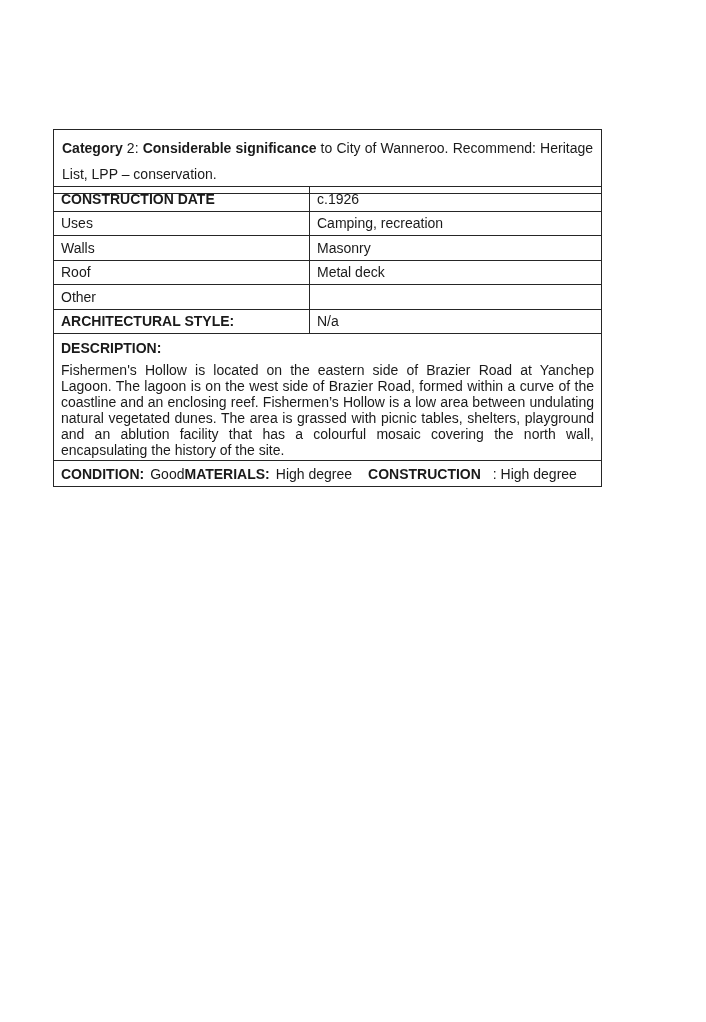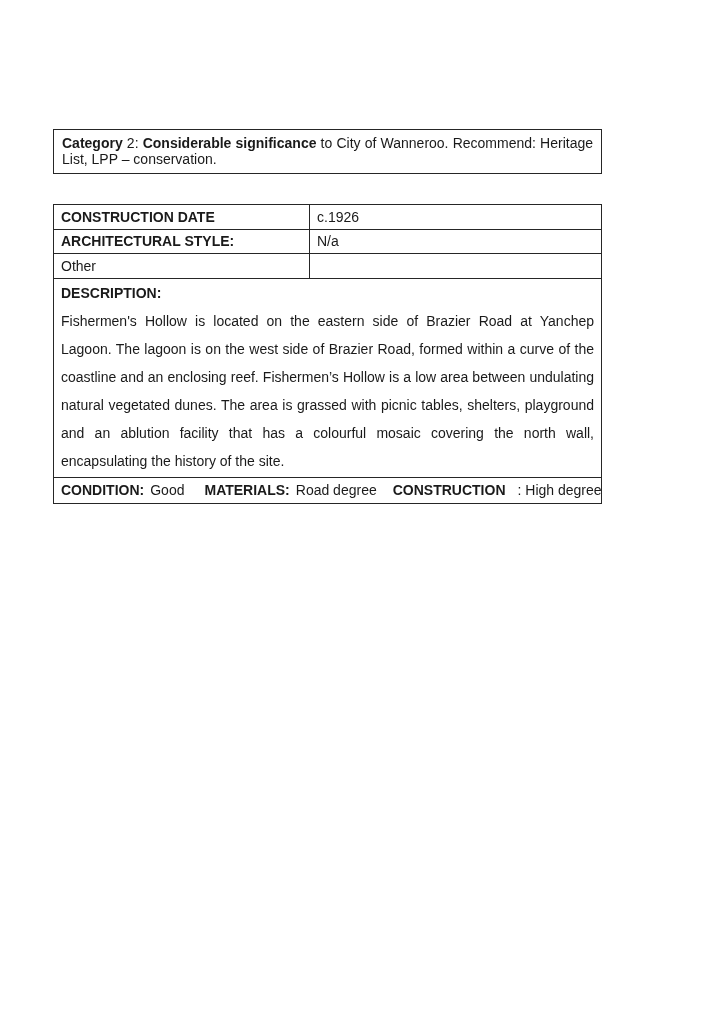--- a/index.html
+++ b/index.html
@@ -16,30 +16,30 @@
 
   
   .category-box {
     position: absolute;
     left: 53px;
     top: 129px;
     width: 549px;
     border: 1.5px solid #262626;
     padding: 5px 8px 6px 8px;
     font-size: 14px;
-    line-height: 16px;
+    line-height: 26px;
     text-align: justify;
   }
   .seg-bold { font-weight: 700; }
 
   
   .details-table {
     position: absolute;
     left: 53px;
-    top: 204px;
+    top: 186px;
     width: 549px;
     border-collapse: collapse;
     table-layout: fixed;
     font-size: 14px;
   }
   .col-label { width: 256px; }
   .details-table td {
     border: 1.5px solid #262626;
     padding: 2px 7px;
     vertical-align: middle;
@@ -52,67 +52,79 @@
     padding: 4px 8px 6px 8px;
     vertical-align: top;
   }
   .desc-heading {
     font-weight: 700;
     line-height: 22px;
     padding-top: 1px;
   }
   .desc-body {
     margin: 3px 0 0 0;
-    line-height: 28px;
+    line-height: 16px;
     text-align: justify;
   }
 
   .assess-cell {
     height: 26px;
     padding: 3px 7px;
     white-space: nowrap;
   }
   .assess-label { font-weight: 700; }
   .assess-value { margin-left: 6px; }
   .assess-value.no-gap { margin-left: 12px; }
-  .assess-item.gap-a { margin-right: 20px; }
+  .assess-item.gap-a { }
   .assess-item.gap-b { margin-right: 16px; }
 </style>
 </head>
 <body>
 
 <div class="page">
 
   <div class="category-box"><span class="seg-bold">Category</span><span> 2: </span><span class="seg-bold">Considerable significance</span><span> to City of Wanneroo. Recommend: Heritage List, LPP – conservation.</span></div>
 
   <table class="details-table">
     <colgroup>
       <col class="col-label">
       <col class="col-value">
     </colgroup>
     <tbody>
       <tr class="data-row">
         <td class="label-bold">CONSTRUCTION DATE</td>
         <td>c.1926</td>
       </tr>
       <tr class="data-row">
-        <td class="label-bold">ARCHITECTURAL STYLE:</td>
-        <td>N/a</td>
+        <td>Uses</td>
+        <td>Camping, recreation</td>
+      </tr>
+      <tr class="data-row">
+        <td>Walls</td>
+        <td>Masonry</td>
+      </tr>
+      <tr class="data-row">
+        <td>Roof</td>
+        <td>Metal deck</td>
       </tr>
       <tr class="data-row">
         <td>Other</td>
         <td></td>
+      </tr>
+      <tr class="data-row">
+        <td class="label-bold">ARCHITECTURAL STYLE:</td>
+        <td>N/a</td>
       </tr>
       <tr>
         <td class="desc-cell" colspan="2">
           <div class="desc-heading">DESCRIPTION:</div>
           <p class="desc-body">Fishermen's Hollow is located on the eastern side of Brazier Road at Yanchep Lagoon. The lagoon is on the west side of Brazier Road, formed within a curve of the coastline and an enclosing reef.  Fishermen’s Hollow is a low area between undulating natural vegetated dunes.  The area is grassed with picnic tables, shelters, playground and an ablution facility that has a colourful mosaic covering the north wall, encapsulating the history of the site.</p>
         </td>
       </tr>
       <tr>
         <td class="assess-cell" colspan="2">
-          <span class="assess-item gap-a"><span class="assess-label">CONDITION:</span><span class="assess-value">Good</span></span><span class="assess-item gap-b"><span class="assess-label">MATERIALS:</span><span class="assess-value">Road degree</span></span><span class="assess-item"><span class="assess-label">CONSTRUCTION</span><span class="assess-value no-gap">: High degree</span></span>
+          <span class="assess-item gap-a"><span class="assess-label">CONDITION:</span><span class="assess-value">Good</span></span><span class="assess-item gap-b"><span class="assess-label">MATERIALS:</span><span class="assess-value">High degree</span></span><span class="assess-item"><span class="assess-label">CONSTRUCTION</span><span class="assess-value no-gap">: High degree</span></span>
         </td>
       </tr>
     </tbody>
   </table>
 
 </div>
 
 </body></html>

